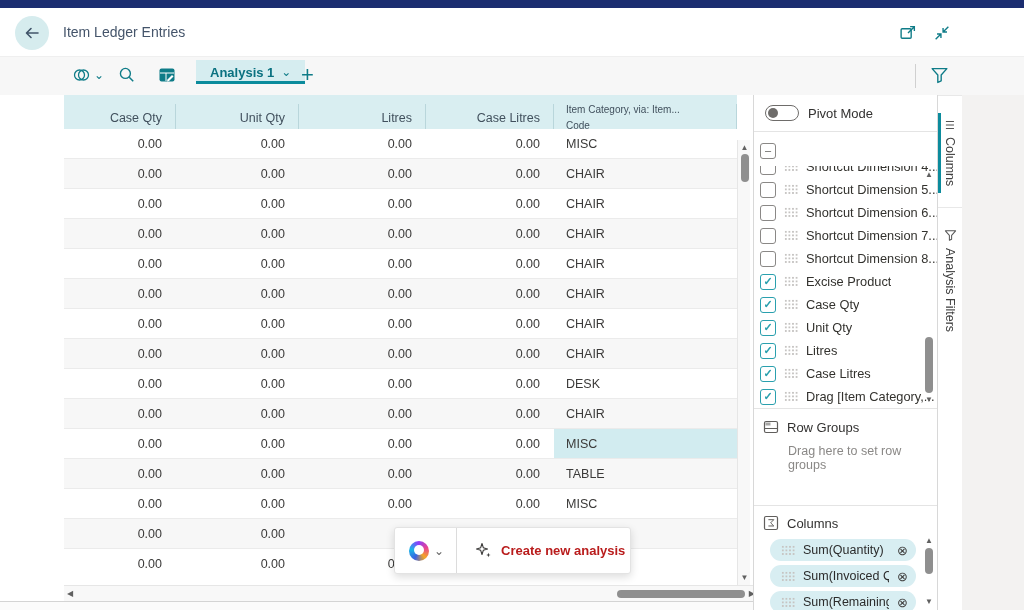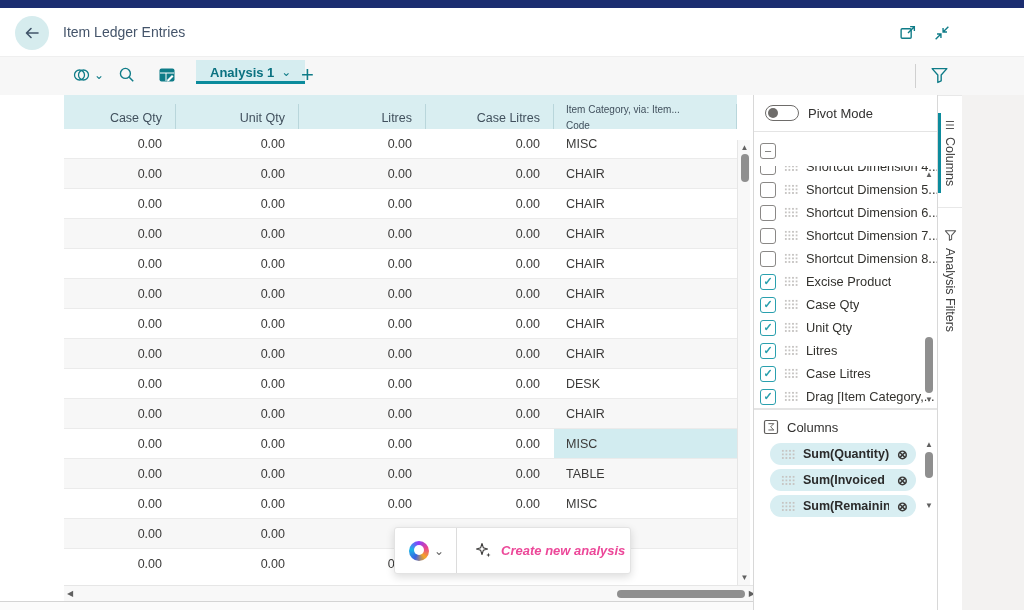--- a/index.html
+++ b/index.html
@@ -60,21 +60,21 @@
   .bottom-strip { position:absolute; left:0; top:506px; width:753px; height:9px; background:#fbfbfb; border-top:1px solid #d4d4d4; }
 
   
   .copilot-popup { position:absolute; left:394px; top:432px; width:237px; height:47px; background:#fff; border:1px solid #e3e3e3; border-radius:3px; box-shadow:0 3px 8px rgba(0,0,0,.14); display:flex; align-items:center; z-index:5; }
   .cp-logo-btn { display:flex; align-items:center; gap:5px; padding:0 12px 0 14px; cursor:pointer; }
   .cp-logo { width:20px; height:20px; border-radius:50%; background:conic-gradient(from 210deg,#3b62e0,#18b7e6,#8a3ffc,#e84393,#f5a623,#3b62e0); position:relative; }
   .cp-logo::after { content:""; position:absolute; left:5px; top:4px; width:10px; height:10px; background:#fff; border-radius:50%; }
   .cp-chev { font-size:12px; color:#666; }
   .cp-div { width:1px; height:45px; background:#dcdcdc; }
   .cp-action { display:flex; align-items:center; gap:9px; padding-left:18px; cursor:pointer; }
-  .cp-label { font-size:13px; font-weight:bold; color:#ec4899;font-style:italic; }
+  .cp-label { font-size:13px; font-weight:bold; color:#b91c1c; }
 
   
   .sidebar { position:absolute; left:753px; top:95px; width:185px; height:515px; background:#fff; border-left:1px solid #d8d8d8; border-right:1px solid #d8d8d8; }
   .pivot-row { height:37px; display:flex; align-items:center; gap:9px; padding-left:11px; border-bottom:1px solid #e4e4e4; }
   .toggle { width:34px; height:16px; border:1px solid #6e6c6a; border-radius:9px; position:relative; cursor:pointer; }
   .toggle-knob { position:absolute; left:2px; top:2px; width:10px; height:10px; border-radius:50%; background:#6e6c6a; }
   .pivot-label { font-size:13px; color:#323130; }
   .search-row { height:27px; display:flex; align-items:center; gap:8px; padding:0 5px 0 6px; margin-top:5px; }
   .cb { width:16px; height:16px; border:1.5px solid #8a8886; border-radius:3px; background:#fff; flex:0 0 auto; display:flex; align-items:center; justify-content:center; font-size:11px; line-height:1; color:#605e5c; cursor:pointer; }
   .cb.checked { border-color:#2aa0ae; color:#2aa0ae; font-weight:bold; }
@@ -89,21 +89,21 @@
   .panel-scroll .sb-arrow { position:absolute; left:0; width:12px; text-align:center; font-size:8px; color:#606060; cursor:pointer; }
   .ps-thumb { position:absolute; left:2px; width:8px; background:#8f8f8f; border-radius:5px; cursor:grab; }
   .fl-thumb { top:171px; height:56px; }
   .field-list-wrap .up { top:4px; } .field-list-wrap .down { bottom:4px; }
   .sec-divider { height:1px; background:#e4e4e4; }
   .row-groups { height:96px; padding:10px 10px 0 9px; }
   .sec-header { display:flex; align-items:center; gap:8px; font-size:13px; color:#323130; }
   .rg-hint { margin:9px 0 0 25px; font-size:12.5px; color:#8a8886; }
   .values-sec { position:relative; height:108px; padding:9px 0 0 9px; }
   .pill-list { margin:8px 0 0 7px; display:flex; flex-direction:column; gap:4px; }
-  .pill { width:146px; height:22px; border-radius:11px; background:#d8eef2; display:flex; align-items:center; gap:8px; padding:0 8px 0 11px;font-weight:bold; }
+  .pill { width:146px; height:22px; border-radius:11px; background:#d8eef2; display:flex; align-items:center; gap:8px; padding:0 8px 0 11px; }
   .pill .p-label { flex:1; font-size:12.5px; color:#2b2b2b; white-space:nowrap; overflow:hidden; }
   .pill .p-remove { font-size:13px; color:#3b3a39; cursor:pointer; line-height:1; }
   .values-sec .panel-scroll { height:100%; }
   .values-sec .up { top:30px; } .values-sec .down { bottom:8px; }
   .vs-thumb { top:42px; height:26px; }
 
   
   .side-tabs { position:absolute; left:938px; top:95px; width:24px; height:515px; background:#fff; border-top:1px solid #e8e8e8; }
   .side-tab { position:relative; width:24px; display:flex; flex-direction:column; align-items:center; gap:6px; cursor:pointer; }
   .tab-columns { margin-top:17px; height:80px; }
@@ -400,20 +400,33 @@
     <div class="f-label">Drag [Item Category,...</div>
   </div>
         </div>
       <div class="panel-scroll">
         <div class="sb-arrow up">▲</div>
         <div class="ps-thumb fl-thumb"></div>
         <div class="sb-arrow down">▼</div>
       </div>
     </div>
     <div class="sec-divider"></div>
+    <div class="row-groups">
+      <div class="sec-header">
+        <span>
+          <svg width="16" height="16" viewBox="0 0 16 16">
+              <rect x="1.5" y="2.5" width="13" height="11" rx="1.5" stroke="#605e5c" stroke-width="1.2" fill="none"></rect>
+              <rect x="2.5" y="3.5" width="5" height="3" fill="#605e5c" opacity=".55"></rect>
+              <path d="M2 9.5 H14" stroke="#605e5c" stroke-width="1"></path>
+            </svg>
+        </span>
+        <span>Row Groups</span>
+      </div>
+      <div class="rg-hint">Drag here to set row groups</div>
+    </div>
     <div class="sec-divider"></div>
     <div class="values-sec">
       <div class="sec-header">
         <span>
           <svg width="16" height="16" viewBox="0 0 16 16">
               <rect x="1.5" y="1.5" width="13" height="13" rx="1.5" stroke="#605e5c" stroke-width="1.2" fill="none"></rect>
               <path d="M5 4.5 H11 L7.5 8 L11 11.5 H5" transform="scale(0.9) translate(1,0.7)" stroke="#605e5c" stroke-width="1.1" fill="none"></path>
             </svg>
         </span>
         <span>Columns</span>

